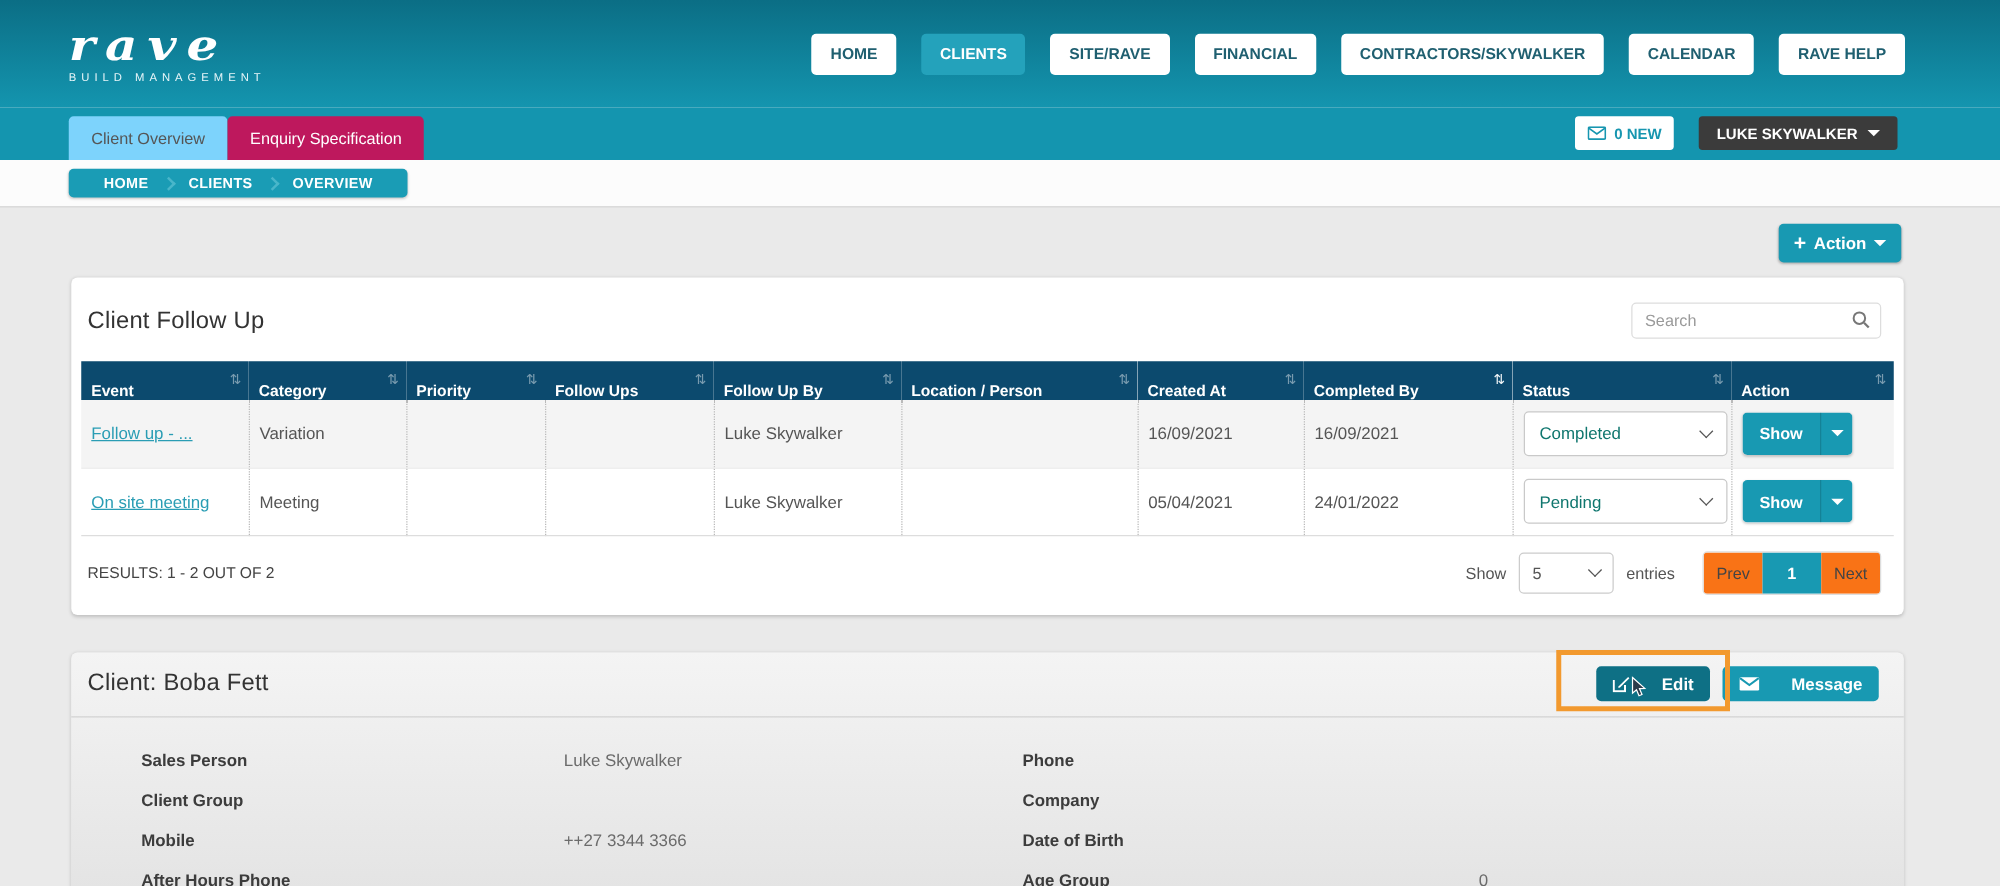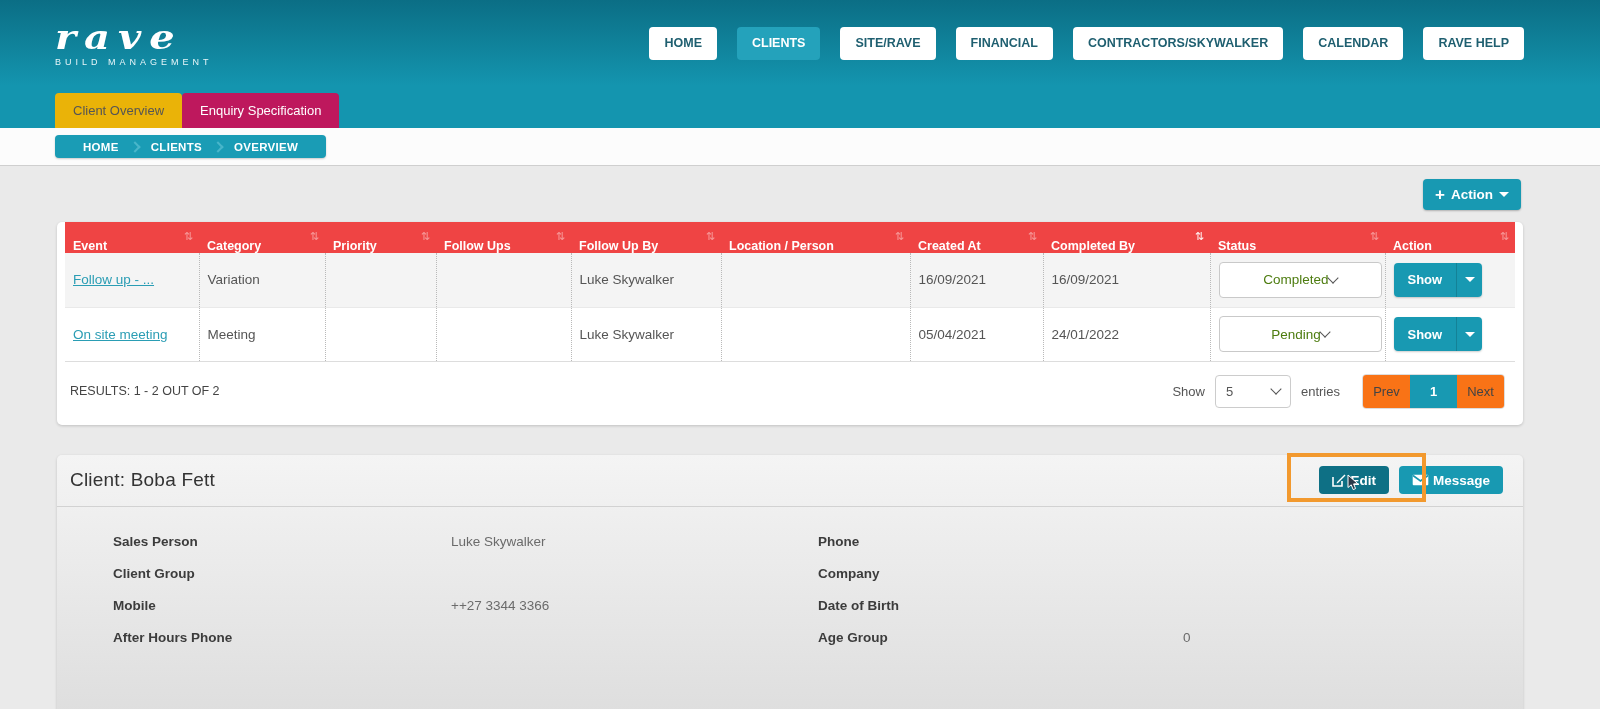--- a/index.html
+++ b/index.html
@@ -16,21 +16,21 @@
   .mainnav { display:flex; gap:20px; margin-right:76px; }
   .nav-btn { height:33px; padding:0 15px; background:#fff; border:none; border-radius:4px;
     color:#1f5f70; font-weight:bold; font-size:12.5px; cursor:pointer; display:flex; align-items:center; }
   .nav-btn.active { background:#24a2bb; color:#fff; }
 
   
   .subbar { height:42px; background:#1495af; display:flex; justify-content:space-between; align-items:flex-end; }
   .tabs { display:flex; margin-left:55px; }
   .tab { height:35px; padding:0 18px; display:flex; align-items:center; font-size:13px;
     border-radius:4px 4px 0 0; cursor:pointer; }
-  .tab.active { background:#eab308; color:#555; }
+  .tab.active { background:#7dd3fc; color:#555; }
   .tab.dark { background:#be185d; color:#fff; font-weight:normal; }
   .subbar-right { display:flex; align-items:center; gap:20px; margin-right:82px; margin-bottom:8px; }
   .mail-btn { height:27px; background:#fff; border-radius:3px; padding:0 10px; display:flex;
     align-items:center; gap:6px; color:#1796b0; font-weight:bold; font-size:12px; cursor:pointer; }
   .user-btn { height:27px; background:#3b3b3b; border-radius:3px; padding:0 14px; display:flex;
     align-items:center; gap:8px; color:#fff; font-weight:bold; font-size:12px; cursor:pointer; }
   .caret { width:0; height:0; border-left:5px solid transparent; border-right:5px solid transparent;
     border-top:5px solid currentColor; display:inline-block; }
 
   
@@ -56,36 +56,36 @@
   
   .card-head { display:flex; justify-content:space-between; align-items:center; padding:20px 18px 18px 13px; }
   .card-title { font-size:19px; font-weight:normal; color:#333; letter-spacing:.2px; }
   .searchbox { position:relative; }
   .searchbox input { width:200px; height:29px; border:1px solid #ddd; border-radius:4px;
     padding:0 30px 0 10px; font-size:13px; color:#444; outline:none; }
   .searchbox input::placeholder { color:#9a9a9a; }
   .search-ic { position:absolute; right:8px; top:6px; }
 
   table { border-collapse:collapse; table-layout:fixed; width:1450px; margin:0 8px; }
-  thead th { background:#ef4444; color:#fff; font-size:12.5px; font-weight:bold; text-align:left;
+  thead th { background:#0c4a6e; color:#fff; font-size:12.5px; font-weight:bold; text-align:left;
     height:31px; padding:16px 6px 0 8px; position:relative; cursor:pointer; }
   .sort { position:absolute; right:6px; top:8px; font-family:"DejaVu Sans", sans-serif;
     font-size:11px; color:rgba(255,255,255,.45); font-weight:normal; }
   .sort.on { color:rgba(255,255,255,.95); }
   tbody td { height:54px; font-size:13.5px; color:#555; padding:0 8px;
     border-right:1px dotted #b9b9b9; }
   tbody td:last-child { border-right:none; }
   tbody tr:first-child { background:#f4f4f4; }
   tbody tr { border-bottom:1px solid #e9e9e9; }
   tbody tr:last-child { border-bottom:1px solid #ddd; }
   .link { color:#2a9db4; cursor:pointer;text-decoration:underline; }
 
   .fake-select { height:36px; background:#fff; border:1px solid #c9c9c9; border-radius:4px;
-    display:flex; align-items:center; justify-content:center; padding:0 12px; width:163px;
-    color:#4d7c0f; font-size:13.5px; cursor:pointer; }
+    display:flex; align-items:center; justify-content:space-between; padding:0 12px; width:163px;
+    color:#0f766e; font-size:13.5px; cursor:pointer; }
   .chev { width:8px; height:8px; border-right:1.6px solid #555; border-bottom:1.6px solid #555;
     transform:rotate(45deg); margin-top:-4px; }
   .show-btn { display:inline-flex; height:34px; border-radius:4px; overflow:hidden; cursor:pointer;
     box-shadow:0 1px 2px rgba(0,0,0,.2); }
   .show-main { background:#1899b2; color:#fff; font-weight:bold; font-size:13px;
     display:flex; align-items:center; padding:0 14px; }
   .show-caret { background:#1899b2; border-left:1px solid rgba(0,0,0,.15); width:26px;
     display:flex; align-items:center; justify-content:center; color:#fff; }
 
   .table-foot { display:flex; align-items:center; padding:12px 18px 16px 13px; }
@@ -98,21 +98,21 @@
     font-size:13px; color:#444; cursor:pointer; background:#f97316; }
   .page-btn.current { background:#1899b2; color:#fff; font-weight:bold; }
 
   
   .client-card { margin-top:30px; background:linear-gradient(180deg,#f4f4f4 0%,#dedede 100%);
     height:260px; border-radius:5px 5px 0 0; }
   .client-head { height:52px; display:flex; justify-content:space-between; align-items:center;
     padding:0 20px 0 13px; border-bottom:1px solid #d2d2d2; position:relative; }
   .head-buttons { display:flex; gap:10px; position:relative; }
   .btn-teal { border:none; border-radius:4px; height:28px; color:#fff; font-weight:bold; font-size:13.5px;
-    display:flex; align-items:center; gap:4px; padding:0 13px; cursor:pointer; }
+    display:flex; align-items:center; gap:25px; padding:0 13px; cursor:pointer; }
   .edit-btn { background:#0e7085; }
   .msg-btn { background:#1899b2; }
   .hl-box { position:absolute; left:-32px; top:-13px; width:139px; height:49px;
     border:4px solid #f2992e; pointer-events:none; z-index:3; }
   .cursor-ic { position:absolute; left:28px; top:8px; z-index:4; pointer-events:none; }
 
   .client-body { display:flex; padding:26px 0 0 56px; }
   .fcol1 { width:705px; }
   .fcol2 { flex:1; }
   .frow { display:flex; margin-bottom:14px; line-height:18px; }
@@ -143,20 +143,33 @@
     <button class="nav-btn">CALENDAR</button>
     <button class="nav-btn">RAVE HELP</button>
   </nav>
 </header>
 
 <div class="subbar">
   <div class="tabs">
     <div class="tab active">Client Overview</div>
     <div class="tab dark">Enquiry Specification</div>
   </div>
+  <div class="subbar-right">
+    <div class="mail-btn">
+      <svg width="15" height="11" viewBox="0 0 15 11">
+        <rect x="0.7" y="0.7" width="13.6" height="9.6" rx="1" fill="none" stroke="#1796b0" stroke-width="1.4"></rect>
+        <path d="M1 1.5 L7.5 6.2 L14 1.5" fill="none" stroke="#1796b0" stroke-width="1.4"></path>
+      </svg>
+      <span>0 NEW</span>
+    </div>
+    <div class="user-btn">
+      <span>LUKE SKYWALKER</span>
+      <span class="caret"></span>
+    </div>
+  </div>
 </div>
 
 <div class="crumbbar">
   <div class="breadcrumb">
     <span class="crumb">HOME</span>
     <span class="crumb-sep"></span>
     <span class="crumb">CLIENTS</span>
     <span class="crumb-sep"></span>
     <span class="crumb">OVERVIEW</span>
   </div>
@@ -165,20 +178,30 @@
 <main>
   <div class="action-row">
     <button class="action-btn">
       <span class="plus">+</span>
       <span>Action</span>
       <span class="caret"></span>
     </button>
   </div>
 
   <section class="card">
+    <div class="card-head">
+      <h2 class="card-title">Client Follow Up</h2>
+      <div class="searchbox">
+        <input type="text" placeholder="Search" style="">
+        <svg class="search-ic" width="16" height="16" viewBox="0 0 16 16">
+          <circle cx="6.5" cy="6.5" r="4.6" fill="none" stroke="#777" stroke-width="1.6"></circle>
+          <line x1="10.2" y1="10.2" x2="14" y2="14" stroke="#777" stroke-width="1.8"></line>
+        </svg>
+      </div>
+    </div>
 
     <table>
       <colgroup>
         <col class="c0">
           <col class="c1">
           <col class="c2">
           <col class="c3">
           <col class="c4">
         <col class="c5">
           <col class="c6">

